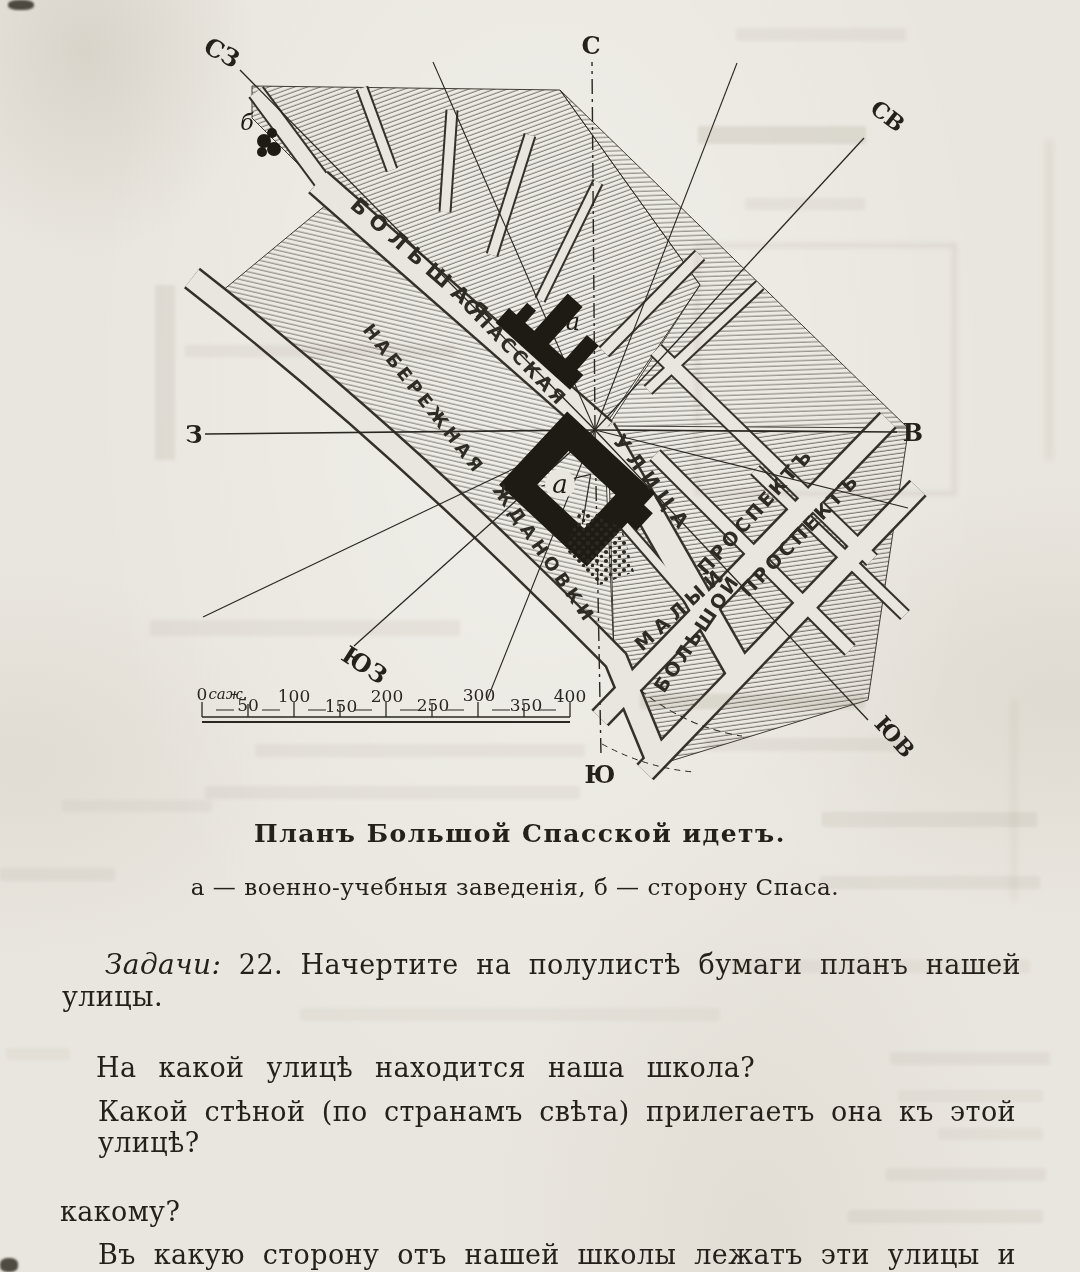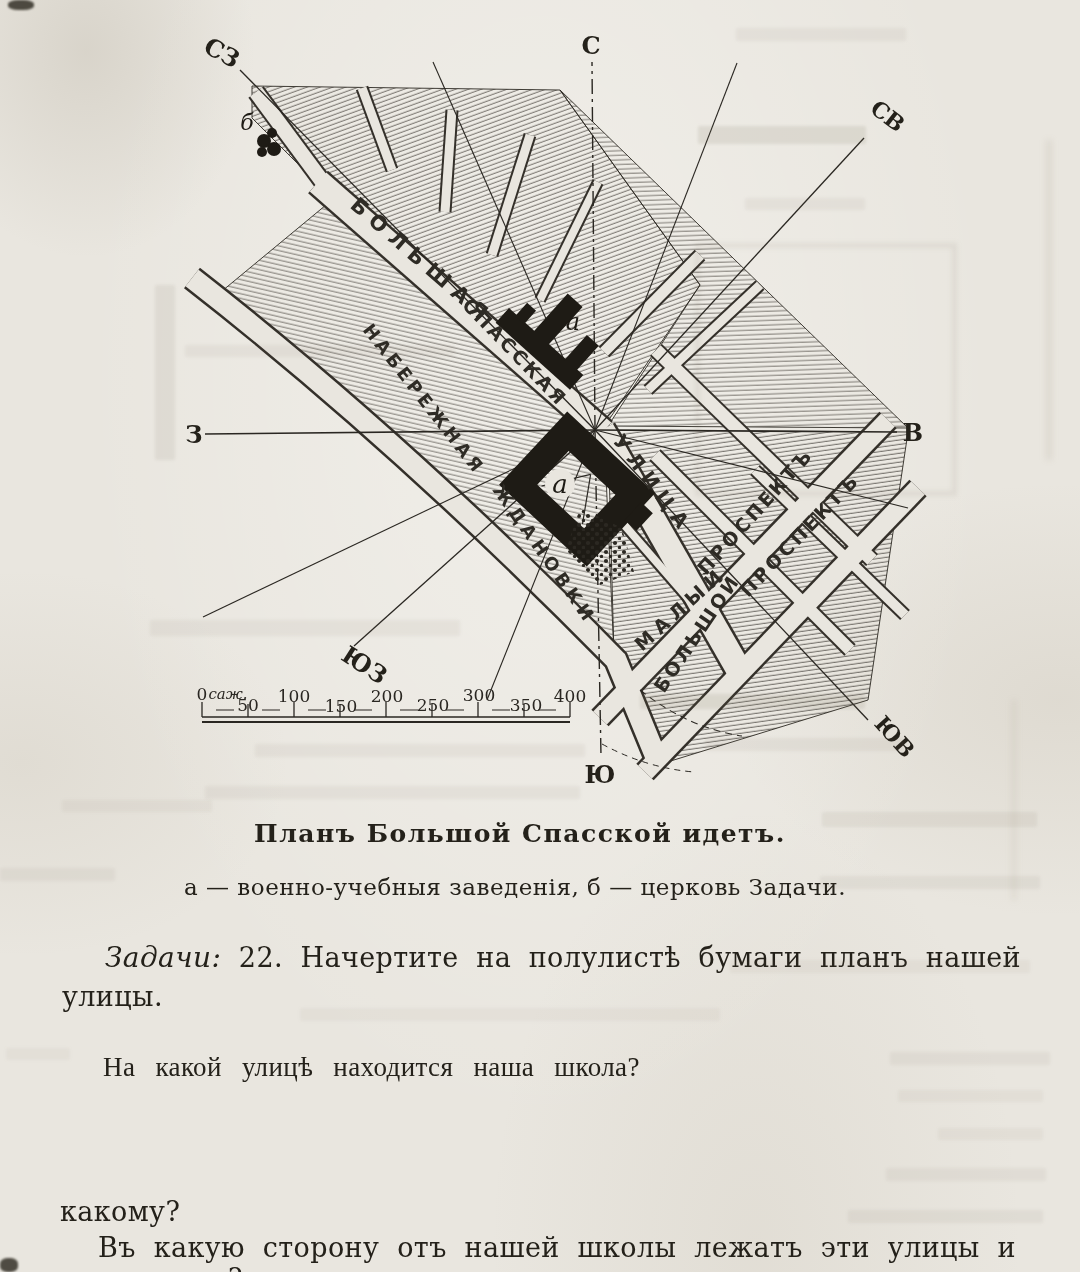--- a/index.html
+++ b/index.html
@@ -22,21 +22,21 @@
   .scale-label{font-family:"DejaVu Serif", serif; fill:#2a2722;}
   .caption{
     position:absolute; left:60px; top:819px; width:920px; text-align:center;
     font-size:25px; font-weight:700; letter-spacing:1.5px;
   }
   .legend{
     position:absolute; left:60px; top:874px; width:910px; text-align:center;
     font-size:23px; letter-spacing:0.5px;
   }
   .bodyline{position:absolute; font-size:27px; letter-spacing:0.4px; white-space:nowrap;}
-  .just{white-space:normal; text-align:justify; text-align-last:justify;}
+  .just{white-space:normal; text-align:justify; text-align-last:justify;margin-top:7px;}
   .task-label{font-style:italic; font-size:28px;}
   .ghost{position:absolute; background:rgba(118,106,86,0.09); filter:blur(1.6px); border-radius:2px;}
   .ghost-outline{position:absolute; background:transparent; border:5px solid rgba(118,106,86,0.10); filter:blur(2.5px);}
   .speck{position:absolute; background:rgba(40,36,28,0.8); filter:blur(1px); border-radius:40%;}
   .streak{position:absolute; background:rgba(150,138,115,0.14); filter:blur(3px);}
 </style>
 </head>
 <body>
 
 <div class="page">
@@ -205,26 +205,27 @@
         <text class="scale-label" font-size="17" x="387" y="702">200</text>
         <text class="scale-label" font-size="17" x="433" y="711">250</text>
         <text class="scale-label" font-size="17" x="479" y="701">300</text>
         <text class="scale-label" font-size="17" x="526" y="711">350</text>
         <text class="scale-label" font-size="17" x="570" y="702">400</text>
       </g>
     </g>
   </svg>
 
   <div class="caption">Планъ Большой Спасской идетъ.</div>
-  <div class="legend">а — военно-учебныя заведенія, б — церковь Задачи.</div>
+  <div class="legend">а — военно-учебныя заведенія, б — сторону Спаса.</div>
 
   <div class="bodyline just" style="left:105px; top:941px; width:916px;"><span class="task-label">Задачи:</span>&nbsp;<span>22.</span>&nbsp;<span>Начертите на полулистѣ бумаги планъ нашей</span></div>
   <div class="bodyline" style="left:62px; top:981px;text-align:center;">улицы.</div>
 
-  <div class="bodyline" style="left:103px; top:1052px; word-spacing:0.48em;font-family:Liberation Serif, serif;">На какой улицѣ находится наша школа?</div>
+  <div class="bodyline" style="left:96px; top:1052px; word-spacing:0.48em;">На какой улицѣ находится наша школа?</div>
+  <div class="bodyline just" style="left:98px; top:1089px; width:918px;">Какой стѣной (по странамъ свѣта) прилегаетъ она къ этой улицѣ?</div>
   <div class="bodyline" style="left:60px; top:1196px;">какому?</div>
   <div class="bodyline just" style="left:98px; top:1232px; width:918px;">Въ какую сторону отъ нашей школы лежатъ эти улицы и площади?</div>
 
   <div id="artifacts">
       <div class="ghost" style="left: 698px; top: 126px; width: 168px; height: 18px; background: rgba(118, 106, 86, 0.13);"></div>
       <div class="ghost" style="left: 745px; top: 198px; width: 120px; height: 12px; background: rgba(118, 106, 86, 0.07);"></div>
       <div class="ghost" style="left: 736px; top: 28px; width: 170px; height: 13px; background: rgba(118, 106, 86, 0.07);"></div>
       <div class="ghost" style="left: 640px; top: 694px; width: 225px; height: 15px; background: rgba(118, 106, 86, 0.12);"></div>
       <div class="ghost" style="left: 705px; top: 738px; width: 200px; height: 13px; background: rgba(118, 106, 86, 0.08);"></div>
       <div class="ghost" style="left: 255px; top: 744px; width: 330px; height: 13px; background: rgba(118, 106, 86, 0.07);"></div>

